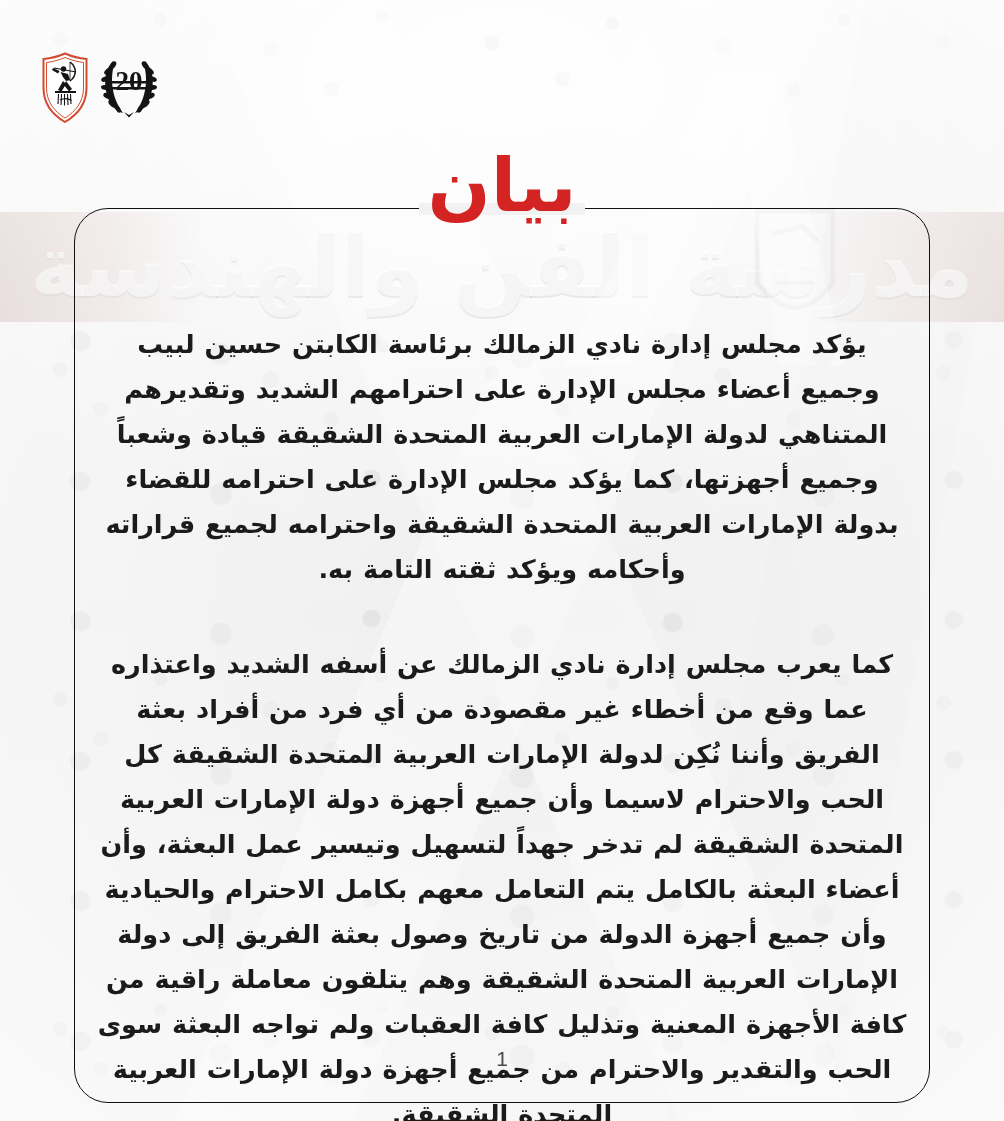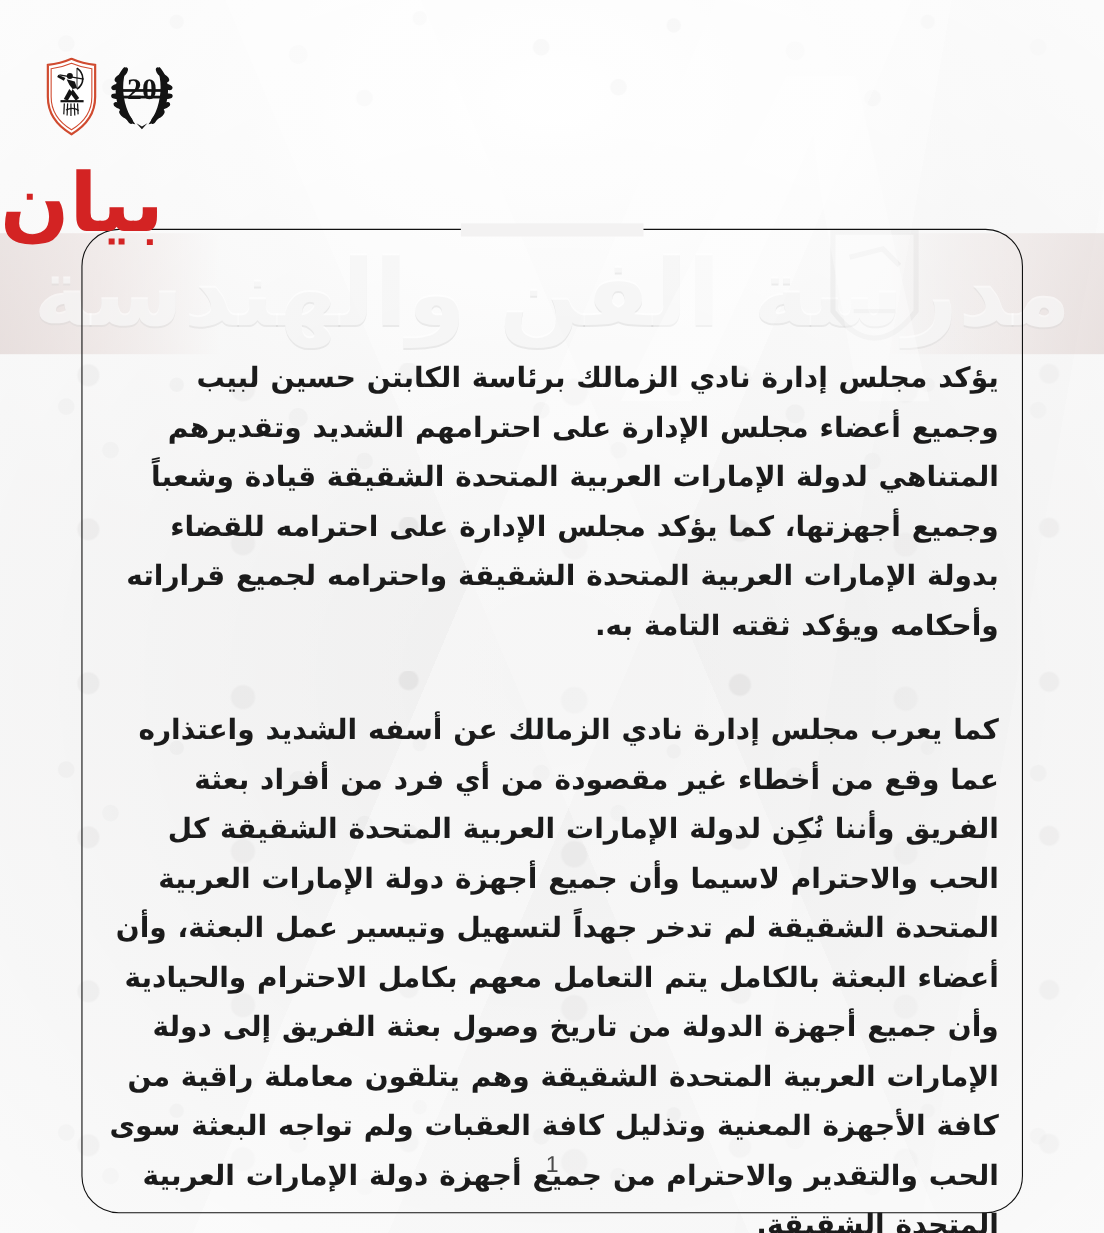--- a/index.html
+++ b/index.html
@@ -108,21 +108,21 @@
     display:flex; justify-content:flex-end; align-items:flex-start;
     gap:8px; padding-inline-end:40px;
     z-index:8;
   }
   .logo-laurel { width:62px; height:66px; }
   .logo-crest  { width:50px; height:72px; }
 
   
   .title-wrap {
     position:absolute; top:148px; left:0; width:100%;
-    text-align:left; z-index:9;
+    text-align:center; z-index:9;
   }
   .title {
     display:inline-block;
     font-family:"DejaVu Sans", sans-serif;
     font-size:74px;
     font-weight:700;
     color:#D32323;
     line-height:1;
     letter-spacing:-1px;
   }
@@ -152,21 +152,21 @@
     z-index:7;
     text-align:center;
     direction:rtl;
   }
   .para {
     font-family:"DejaVu Sans", sans-serif;
     font-size:25.5px;
     font-weight:700;
     line-height:45px;
     color:#1b1b1b;
-    text-align:right;
+    text-align:center;
     letter-spacing:0;
     word-spacing:1px;
   }
   .para + .para { margin-top:50px; }
 
   .page-num {
     position:absolute;
     left:0; width:100%;
     top:1047px;
     text-align:center;

